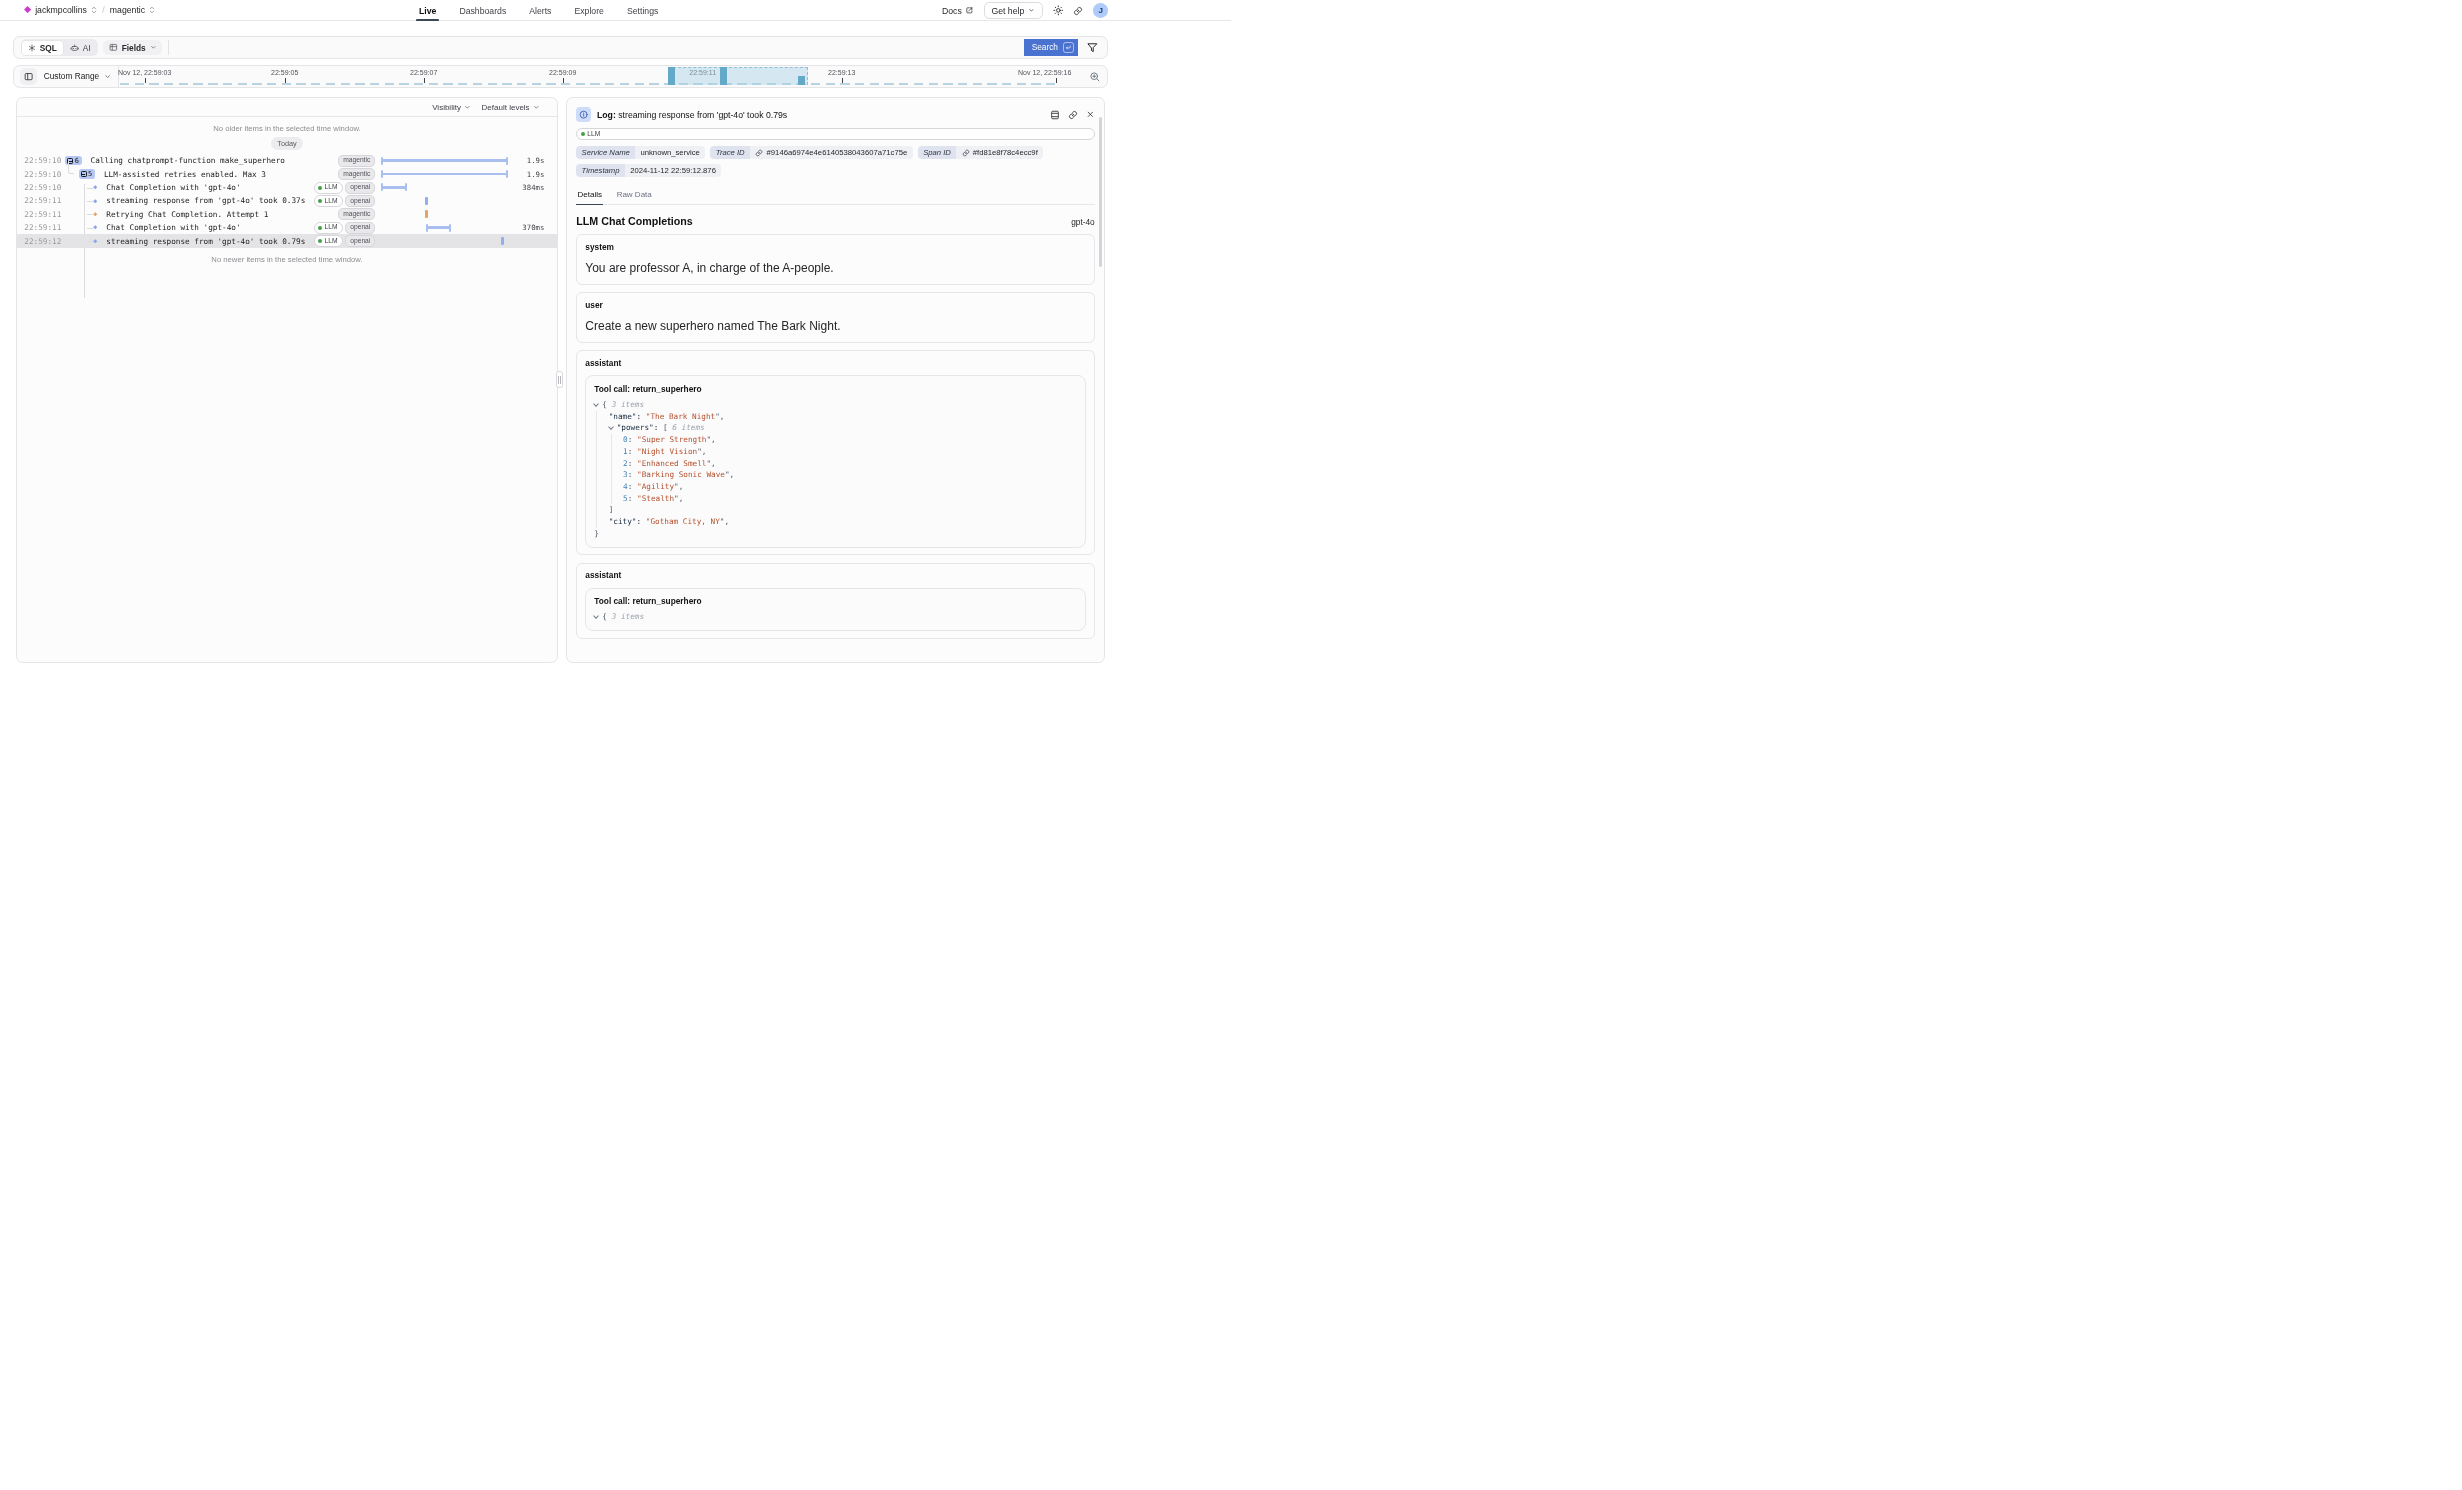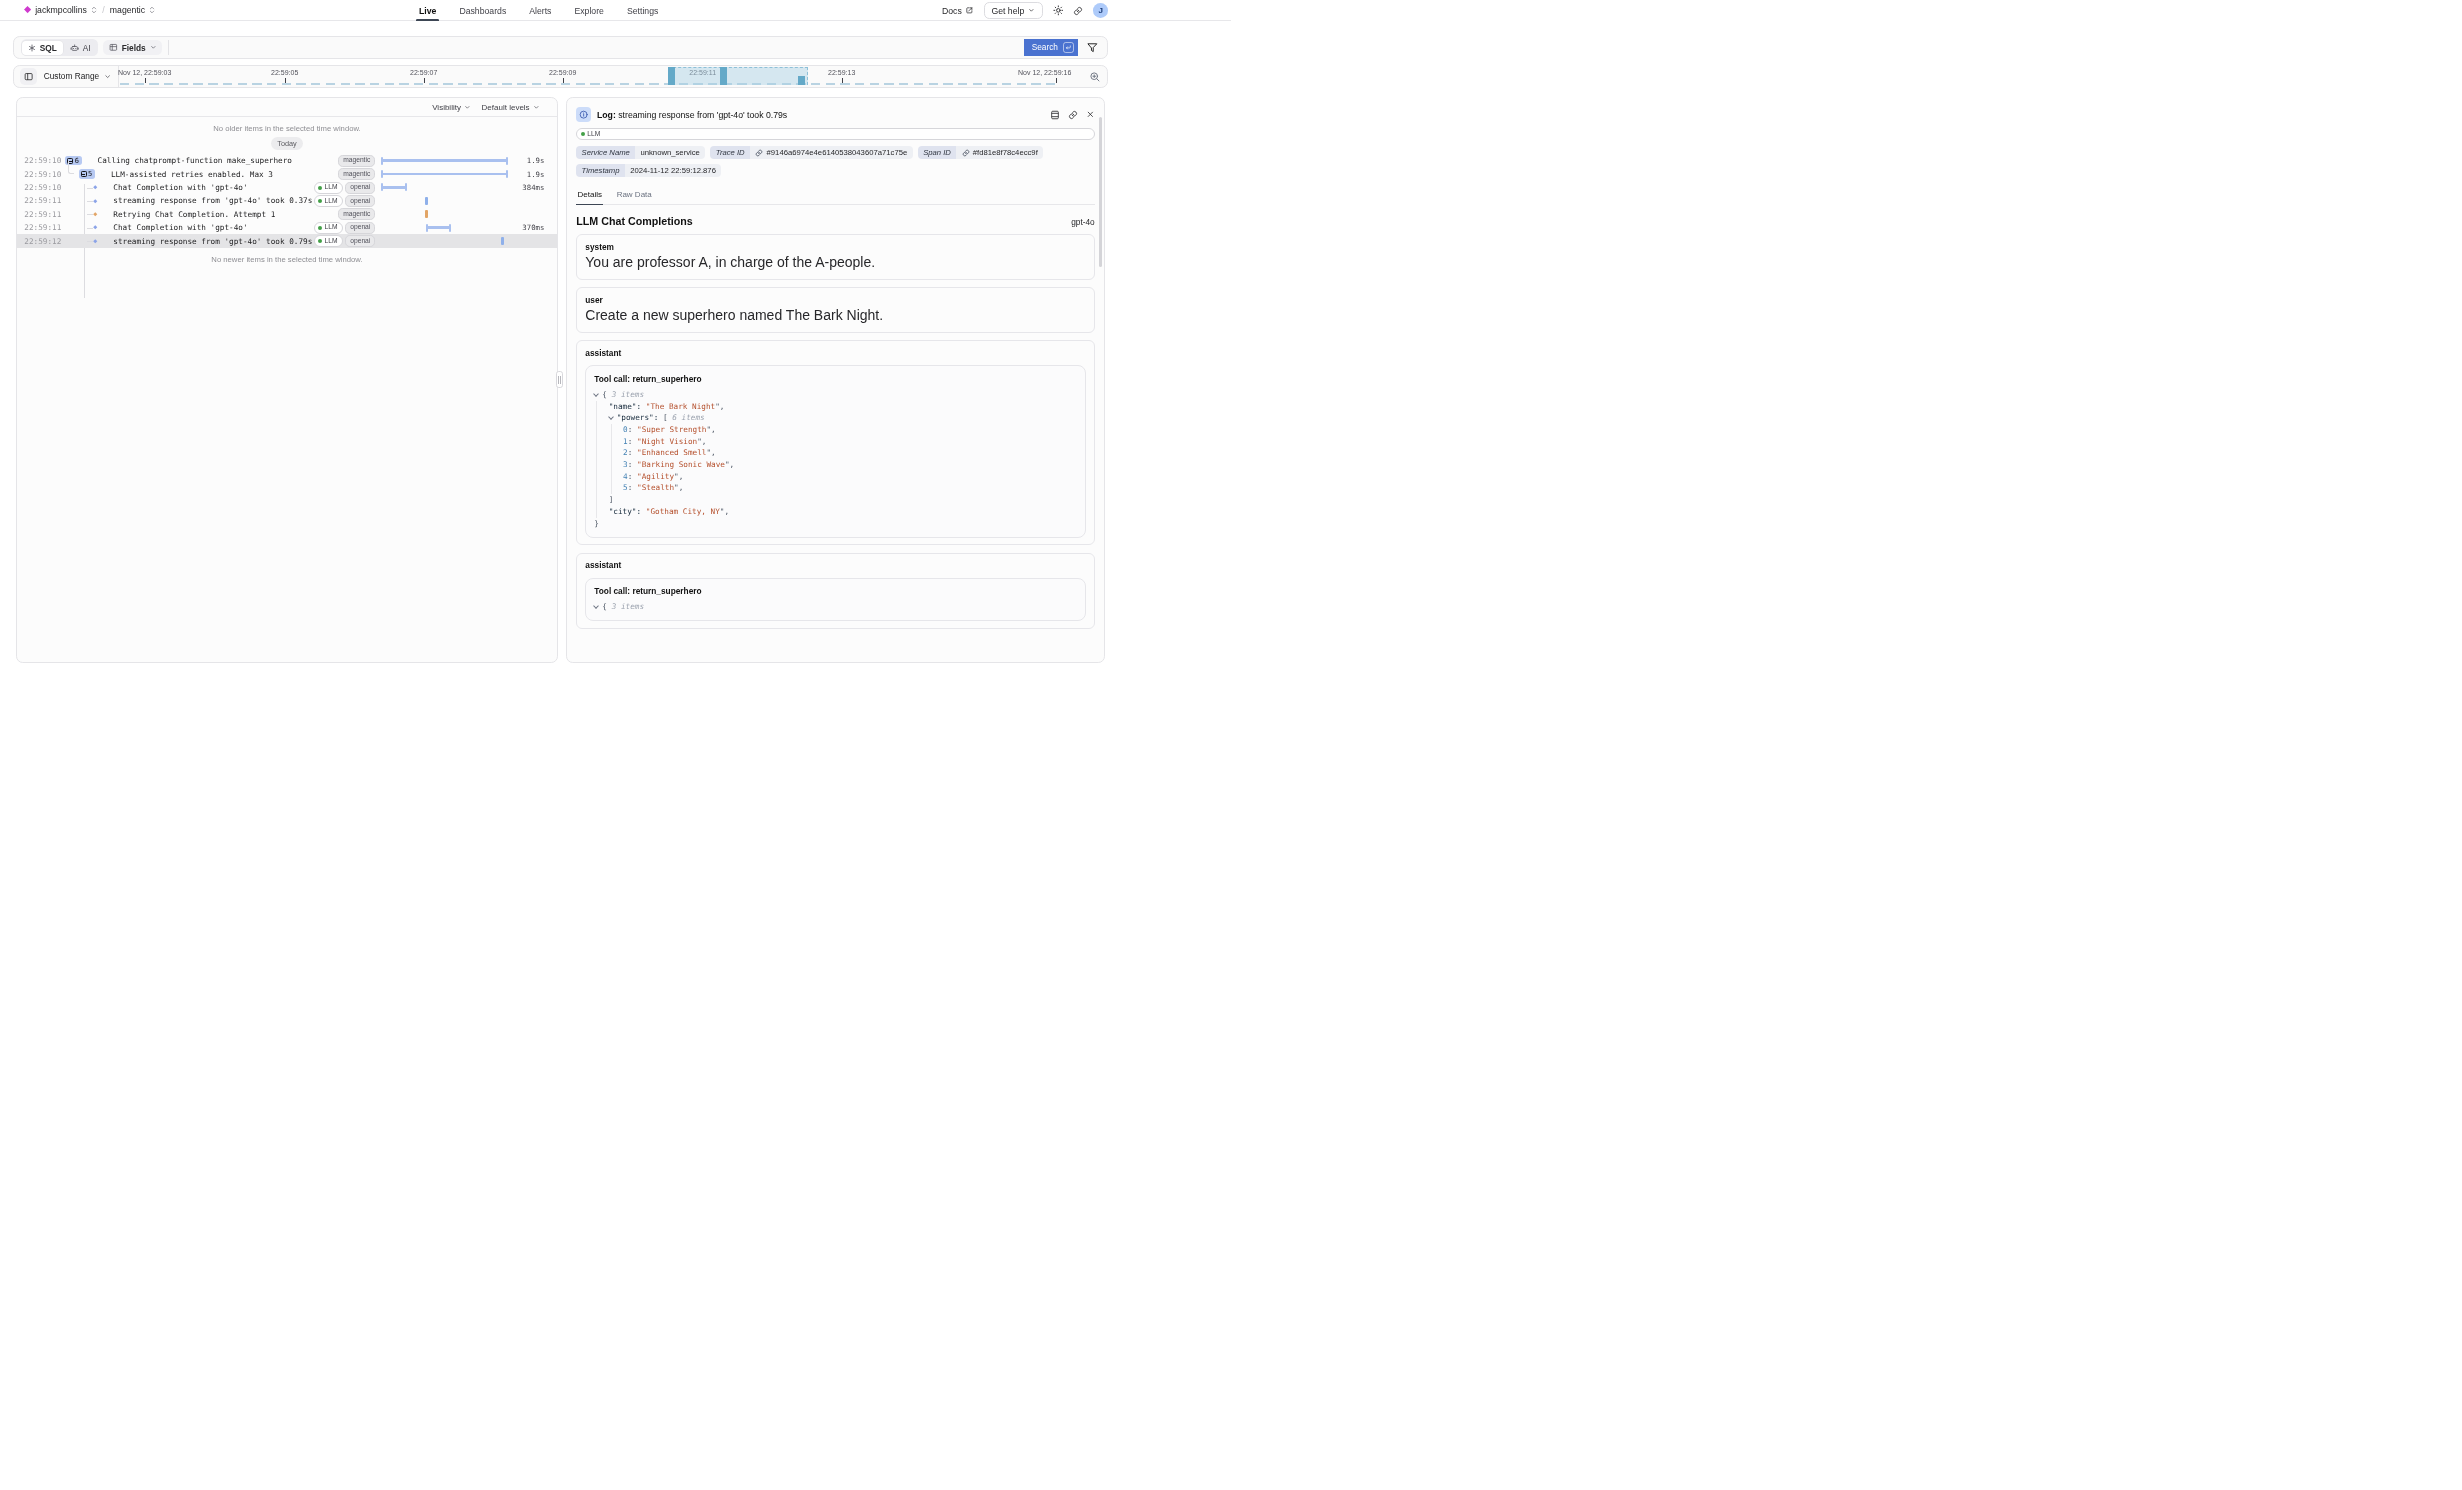--- a/index.html
+++ b/index.html
@@ -68,21 +68,21 @@
   .lrow{display:flex;align-items:center;height:13.4px;font-family:"DejaVu Sans Mono",monospace;font-size:7.7px;color:#1c1c1e;padding-right:12.7px;position:relative}
   .lrow.selected{background:#e4e4e6}
   .ts{flex:0 0 41px;padding-left:7.3px;color:#9b9ba0}
   .indent{flex:none}
   .cbadge{flex:none;display:flex;align-items:center;gap:1.3px;background:#b7c9f2;border-radius:2.7px;padding:0.7px 2.7px 0.7px 2px;font-size:7px;color:#16181d}
   .cbicon{width:6px;height:6px;border:0.8px solid #16181d;border-radius:1.3px;position:relative}
   .cbicon::after{content:"";position:absolute;left:0.7px;right:0.7px;top:50%;border-top:0.8px solid #16181d}
   .dia{flex:none;font-size:6.7px;line-height:1;color:#8ba3e8;position:relative}
   .dia.orange{color:#e2a566}
   .dia::before{content:"";position:absolute;left:-6px;top:50%;width:5.3px;border-top:0.7px solid #dcdce0}
-  .msg{margin-left:16px;white-space:nowrap}
+  .msg{margin-left:9px;white-space:nowrap}
   .lbadges{margin-left:auto;display:flex;align-items:center;gap:2px}
   .gpill{background:#e9e9eb;border:0.7px solid #d6d6da;border-radius:4.7px;color:#52525b;font-size:6.7px;font-family:"Liberation Sans",sans-serif;padding:0.7px 4px;line-height:1.3}
   .llmpill{display:flex;align-items:center;gap:2.7px;background:#fff;border:0.7px solid #d6d6da;border-radius:6px;color:#3f3f46;font-size:6.7px;font-family:"Liberation Sans",sans-serif;padding:0.7px 4.7px 0.7px 3.3px;line-height:1.3}
   .gdot{width:4px;height:4px;border-radius:50%;background:#43a047}
   .bars{flex:none;width:134px;height:13.4px;position:relative;margin-left:4px}
   .bar{position:absolute;top:5.3px;height:2.7px;background:#a9c0ef;border-radius:1.3px}
   .bar::before,.bar::after{content:"";position:absolute;width:2px;height:8px;top:-2.7px;background:#a9c0ef;border-radius:1px}
   .bar::before{left:0}.bar::after{right:0}
   .tkm{position:absolute;top:2.7px;width:2.7px;height:8px;background:#8fb0ea;border-radius:1px}
   .tkm.orange{background:#e2a566}
@@ -102,21 +102,21 @@
   .mlabel{font-style:italic;background:#dfe3ef;color:#2f3540;padding:2px 5.3px;display:flex;align-items:center}
   .mval{background:#eef0f4;color:#27272a;padding:2px 5.3px;display:flex;align-items:center;gap:3.3px}
   .dtabs{display:flex;gap:12px;margin-top:10px;border-bottom:0.7px solid #e7e7ea;font-size:8px;color:#6b7280}
   .dtab{padding:2.7px 1.3px 4.7px}
   .dtab.active{color:#111;border-bottom:1.3px solid #3d4654;margin-bottom:-0.7px}
   .secrow{display:flex;align-items:baseline;justify-content:space-between;margin-top:10px}
   .sectitle{font-size:10.7px;font-weight:bold;color:#111}
   .model{font-size:8.3px;color:#27272a}
   .card{border:0.7px solid #e6e6ea;border-radius:6px;padding:6.7px 8px;margin-top:7.3px;background:#fcfcfc}
   .role{font-size:8.3px;font-weight:bold;color:#111}
-  .cardtext{font-size:14px;color:#27272a;margin-top:0;line-height:1.45}
+  .cardtext{font-size:12px;color:#27272a;margin-top:8px;line-height:1.45}
   .inner{border:0.7px solid #e6e6ea;border-radius:8px;padding:7.3px 8px;margin-top:7.3px;background:#fbfbfc}
   .tctitle{font-size:8.3px;font-weight:bold;color:#111}
 
   
   .jtree{font-family:"DejaVu Sans Mono",monospace;font-size:7.7px;line-height:11.7px;color:#4b5563;margin-top:5.3px}
   .jline{white-space:pre;display:flex;align-items:center}
   .jlv{border-left:0.7px solid #e7e7ea;margin-left:2px;padding-left:11.4px}
   .jchev{width:4px;height:4px;border-right:0.9px solid #6b7280;border-bottom:0.9px solid #6b7280;transform:rotate(45deg) translate(-0.7px,-0.7px);margin-right:4px;flex:none}
   .jkey{color:#15293b}
   .jkey::before{content:"\0022"}

